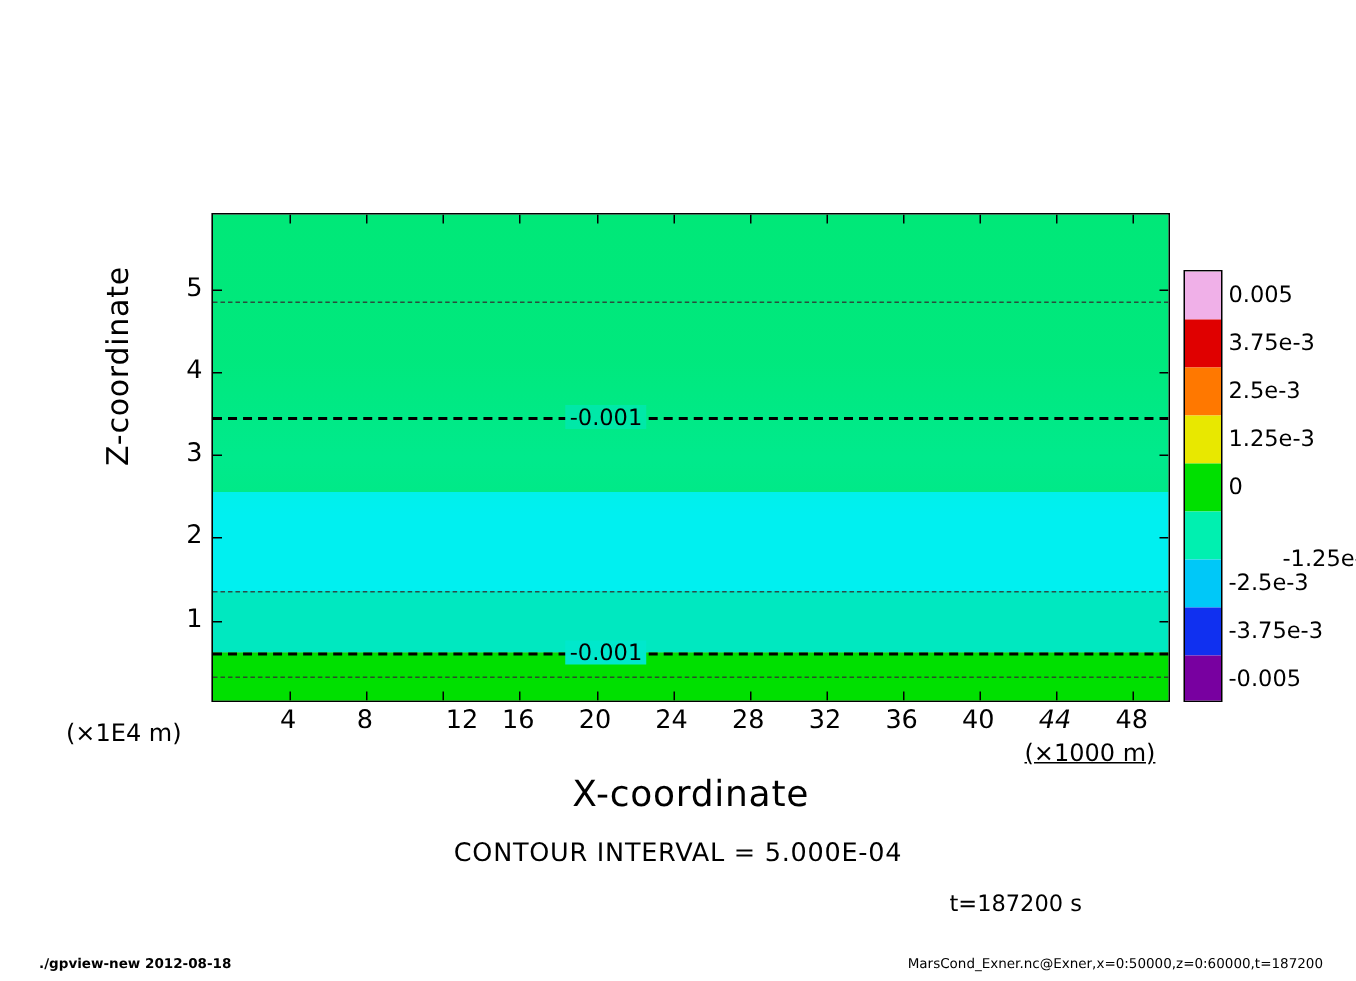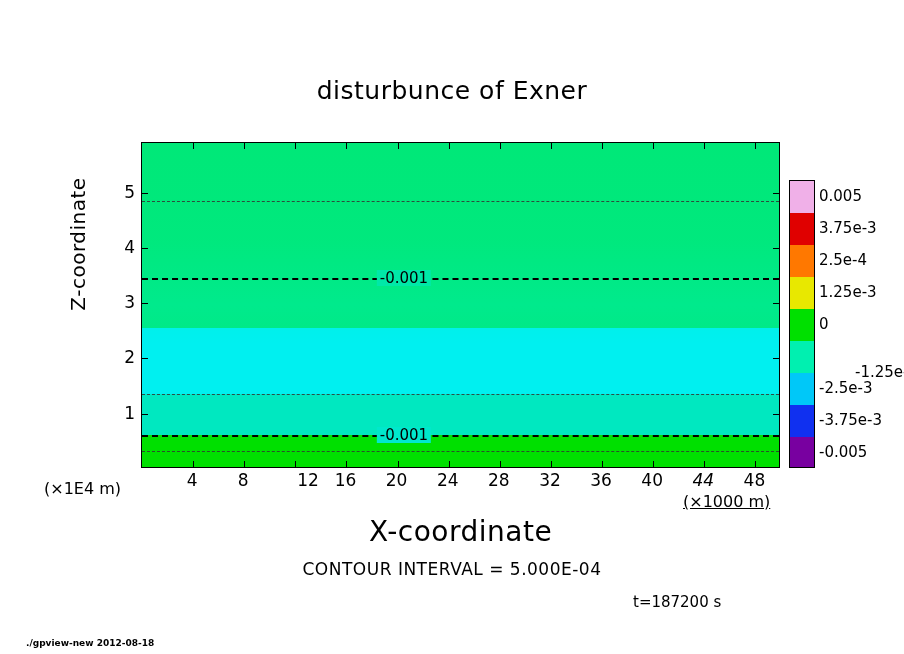--- a/index.html
+++ b/index.html
@@ -117,21 +117,21 @@
     transform: rotate(-90deg);
     transform-origin: center center;
     letter-spacing: 0.5px;
   }
   .xlabel {
     position: absolute;
     left: 141px;
     top: 515px;
     width: 639px;
     text-align: center;
-    font-size: 28px;
+    font-size: 24px;
     letter-spacing: 0.5px;
   }
   .zunits {
     position: absolute;
     left: 44px;
     top: 479px;
     font-size: 16px;
   }
   .xunits {
     position: absolute;
@@ -198,21 +198,20 @@
     font-size: 15px;
     transform: translateY(-50%);
     white-space: nowrap;
   }
 </style>
 </head>
 <body>
 
 <div id="page">
 
-  <div class="title">disturbunce of Exner</div>
 
   <div class="plot-frame" id="plot">
       <div class="band" style="top: 0px; height: 185.102px; background: rgb(0, 232, 120);"></div>
       <div class="band" style="top: 185.102px; height: 66.3051px; background: rgb(0, 240, 240);"></div>
       <div class="band" style="top: 251.407px; height: 40.3356px; background: rgb(0, 232, 192);"></div>
       <div class="band" style="top: 291.742px; height: 34.2576px; background: rgb(0, 224, 0);"></div>
       <div style="position: absolute; left: 0px; top: 0px; width: 100%; height: 100%; background: linear-gradient(rgba(0, 230, 120, 0) 0%, rgba(0, 235, 150, 0.18) 30%, rgba(0, 240, 200, 0.25) 50%, rgba(0, 240, 240, 0.1) 62%, rgba(0, 235, 150, 0) 80%, rgba(0, 224, 0, 0) 100%);"></div>
       <div class="dashline thin" style="top: 58.0169px;"></div>
       <div class="dashline thick" style="top: 135.373px;"></div>
       <div class="dashline thin" style="top: 251.407px;"></div>
@@ -294,24 +293,25 @@
       <div class="cb-seg" style="top: 96px; height: 32px; background: rgb(232, 232, 0);"></div>
       <div class="cb-seg" style="top: 128px; height: 32px; background: rgb(0, 224, 0);"></div>
       <div class="cb-seg" style="top: 160px; height: 32px; background: rgb(0, 240, 176);"></div>
       <div class="cb-seg" style="top: 192px; height: 32px; background: rgb(0, 200, 248);"></div>
       <div class="cb-seg" style="top: 224px; height: 32px; background: rgb(16, 48, 240);"></div>
       <div class="cb-seg" style="top: 256px; height: 32px; background: rgb(120, 0, 160);"></div>
     </div>
   <div class="cb-labels" id="cblabels">
       <span style="top: 16px;">0.005</span>
       <span style="top: 48px;">3.75e-3</span>
-      <span style="top: 80px;">2.5e-4</span>
+      <span style="top: 80px;">2.5e-3</span>
       <span style="top: 112px;">1.25e-3</span>
       <span style="top: 144px;">0</span>
       <span style="top: 192px; margin-left: 36px;">-1.25e-3</span>
       <span style="top: 208px;">-2.5e-3</span>
       <span style="top: 240px;">-3.75e-3</span>
       <span style="top: 272px;">-0.005</span>
     </div>
 
   <div class="footer-left">./gpview-new  2012-08-18</div>
+  <div class="footer-right">MarsCond_Exner.nc@Exner,x=0:50000,z=0:60000,t=187200</div>
 
 </div>
 
 </body></html>

